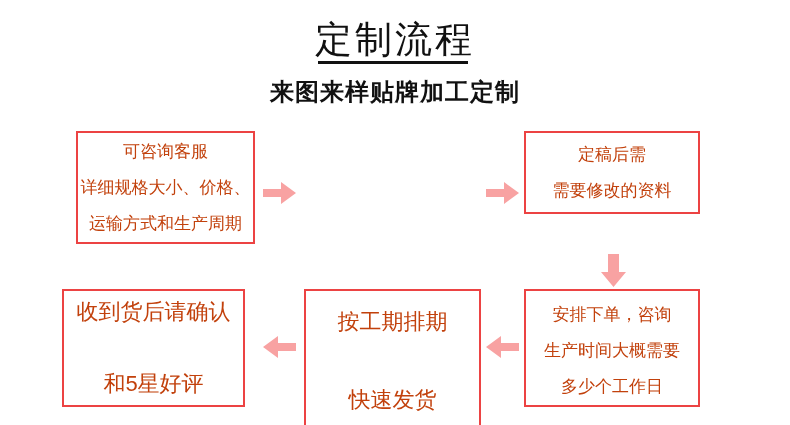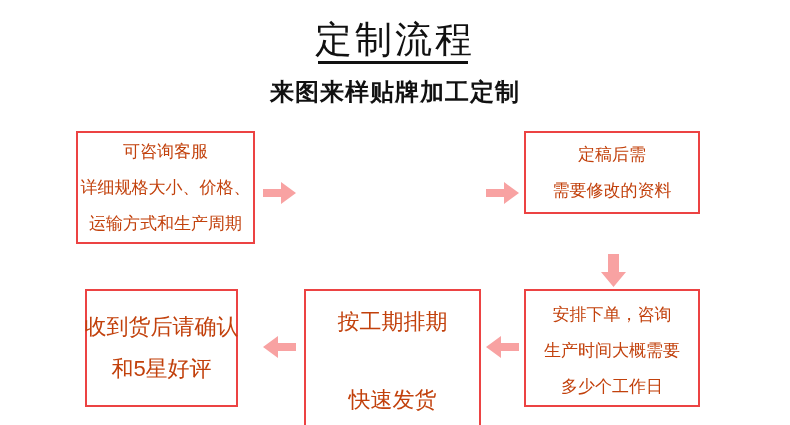--- a/index.html
+++ b/index.html
@@ -52,21 +52,21 @@
   .step-box .line { white-space: nowrap; }
   .txt-sm .line { font-size: 17px; line-height: 36px; }
   .txt-lg .line { font-size: 22px; line-height: 42px; }
 
   
   .b1 { left: 76px;  top: 131px; width: 179px; height: 113px; }
   .b2 { left: 303px; top: 131px; width: 177px; height: 113px; }
   .b3 { left: 524px; top: 131px; width: 176px; height: 83px; }
   .b4 { left: 524px; top: 289px; width: 176px; height: 118px; justify-content: flex-end; } 
   .b5 { left: 304px; top: 289px; width: 177px; height: 144px; gap: 36px; } 
-  .b6 { left: 85px;  top: 289px; width: 153px; height: 118px; } 
+  .b6 { left: 62px;  top: 289px; width: 183px; height: 118px; justify-content: space-between; } 
 
   .flow-arrow { position: absolute; }
   .flow-arrow path { fill: #f8a2a2; }
   .ar1 { left: 263px; top: 181px; }
   .ar2 { left: 486px; top: 181px; }
   .ad1 { left: 600px; top: 254px; }
   .al1 { left: 486px; top: 335px; }
   .al2 { left: 263px; top: 335px; }
 </style>
 </head>

